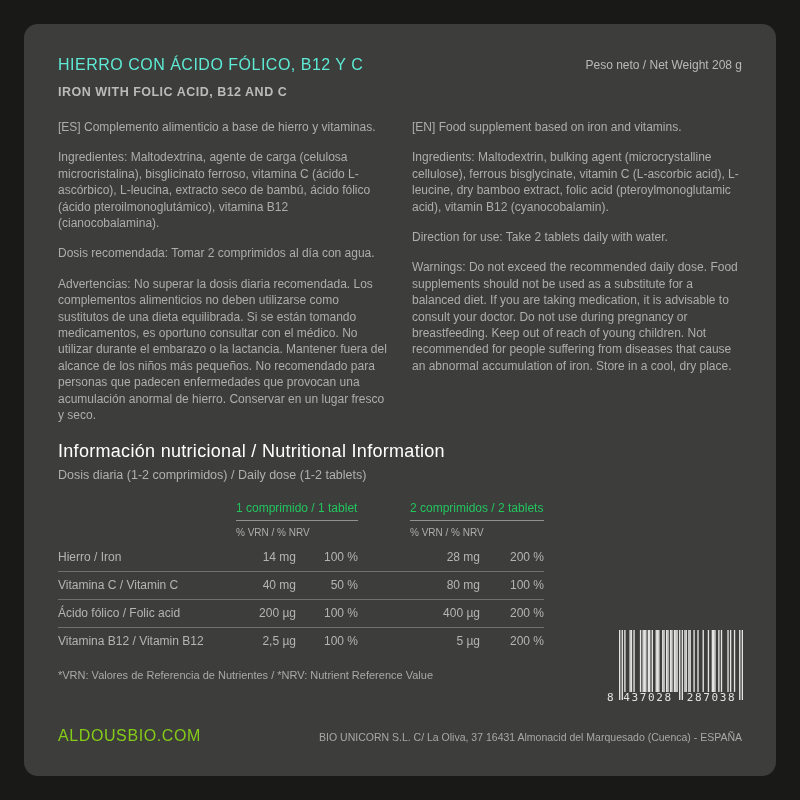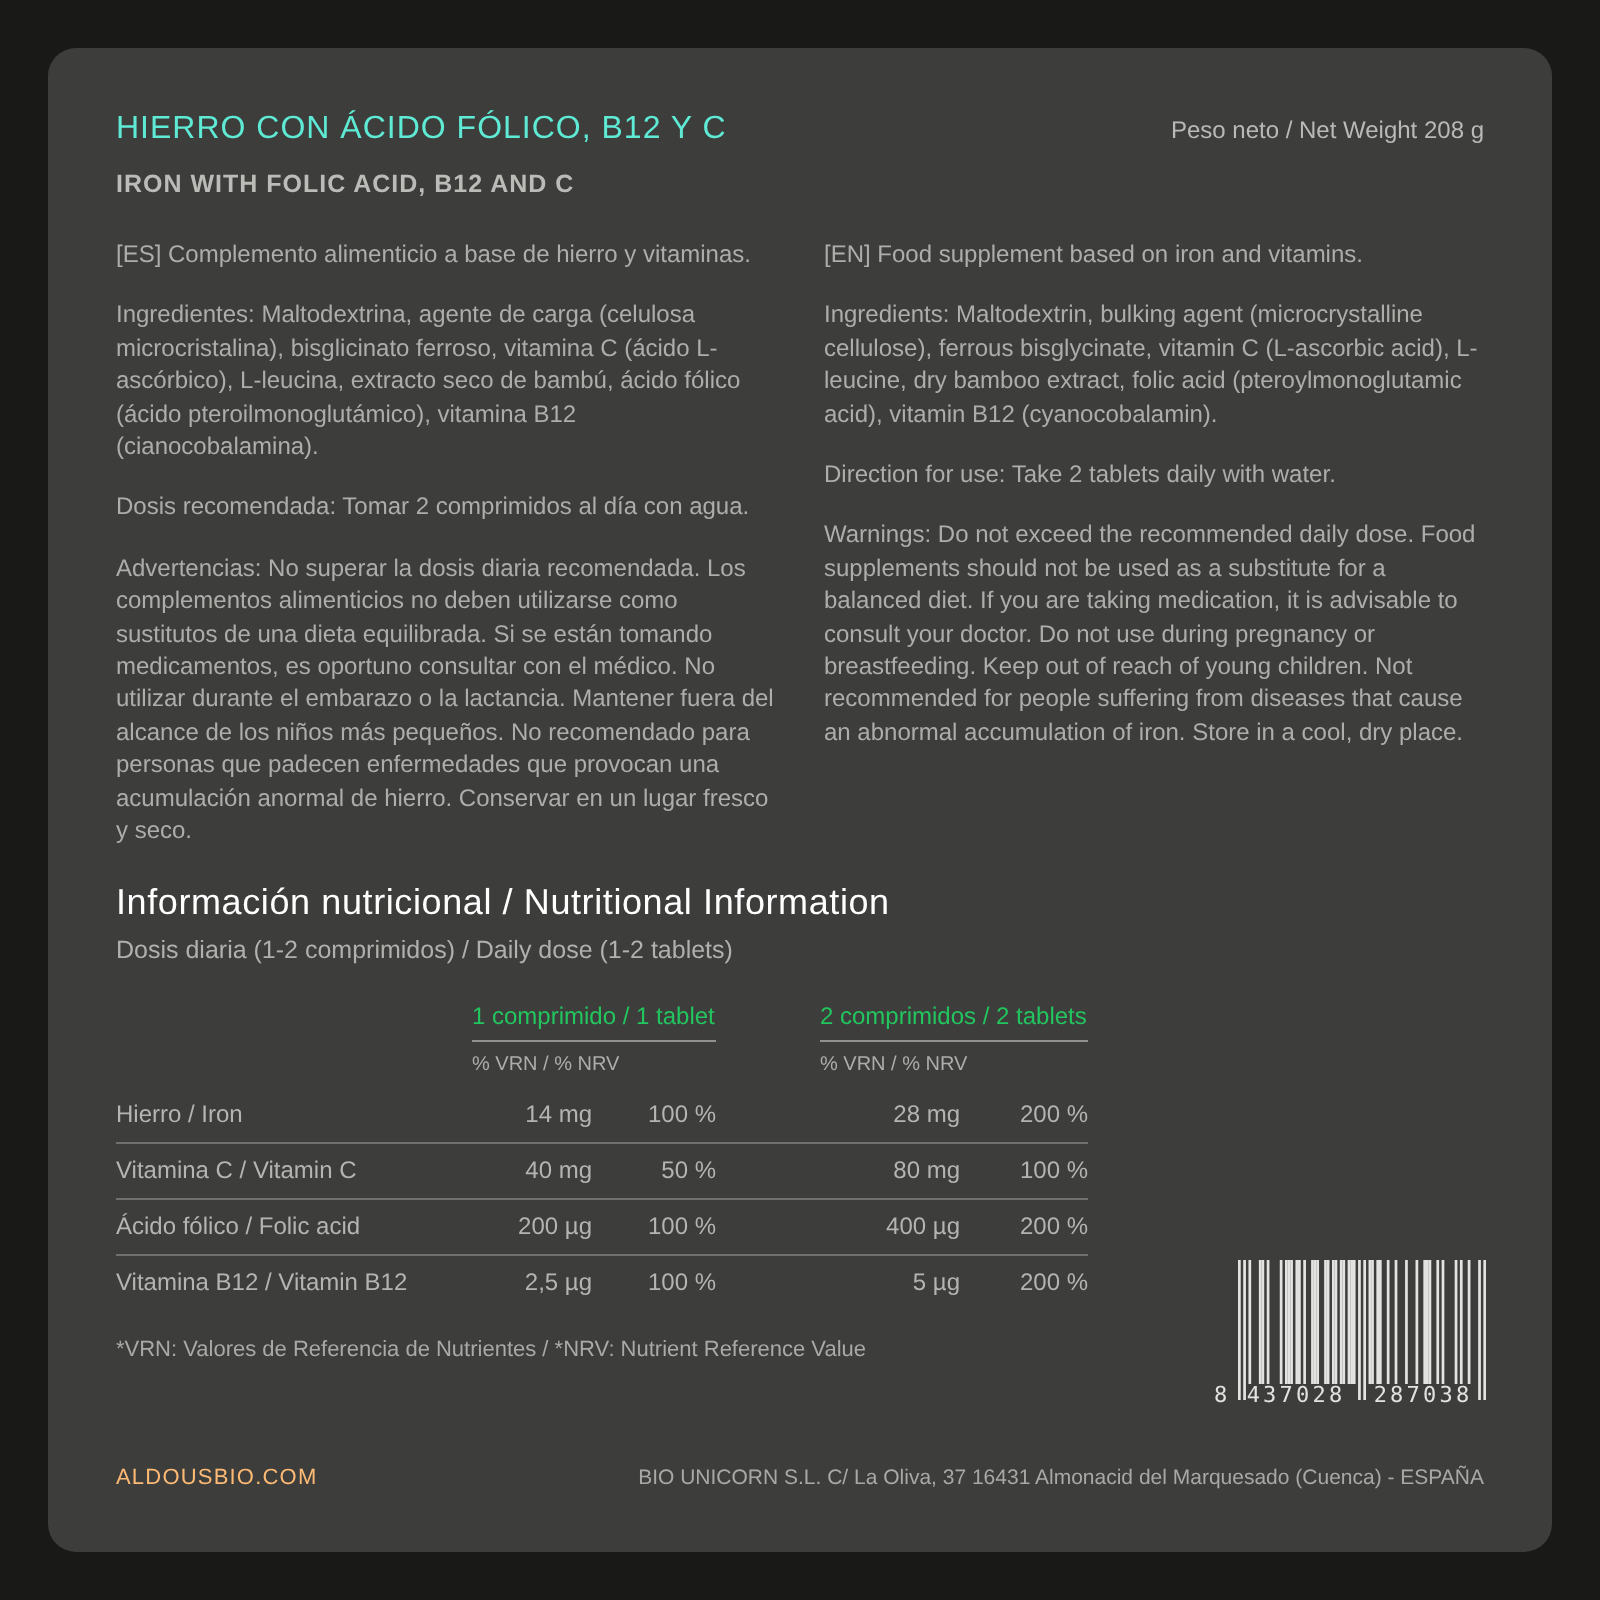--- a/index.html
+++ b/index.html
@@ -54,21 +54,21 @@
   .barcode svg{position:absolute;left:12px;top:0;width:124px;height:70px;display:block;}
   .bc-digits{position:absolute;left:0;top:61px;width:136px;height:15px;
     font-family:"DejaVu Sans Mono", monospace;font-size:11px;color:#e2e2e0;}
   .bc-d8{position:absolute;left:0;top:0;}
   .bc-g1{position:absolute;left:16px;top:0;width:50px;text-align:center;letter-spacing:1.6px;}
   .bc-g2{position:absolute;left:77px;top:0;width:55px;text-align:center;letter-spacing:1.6px;}
 
   
   .footer{position:absolute;left:34px;right:34px;bottom:31px;
     display:flex;justify-content:space-between;align-items:baseline;}
-  .site{font-size:11px;letter-spacing:.6px;color:#fdba74;}
+  .site{font-size:16px;letter-spacing:.6px;color:#84cc16;}
   .company{font-size:10.5px;color:#a8a8a5;}
 </style>
 </head>
 <body>
 
 <div class="card">
   <div class="card-inner">
 
     <div class="hdr">
       <div>

